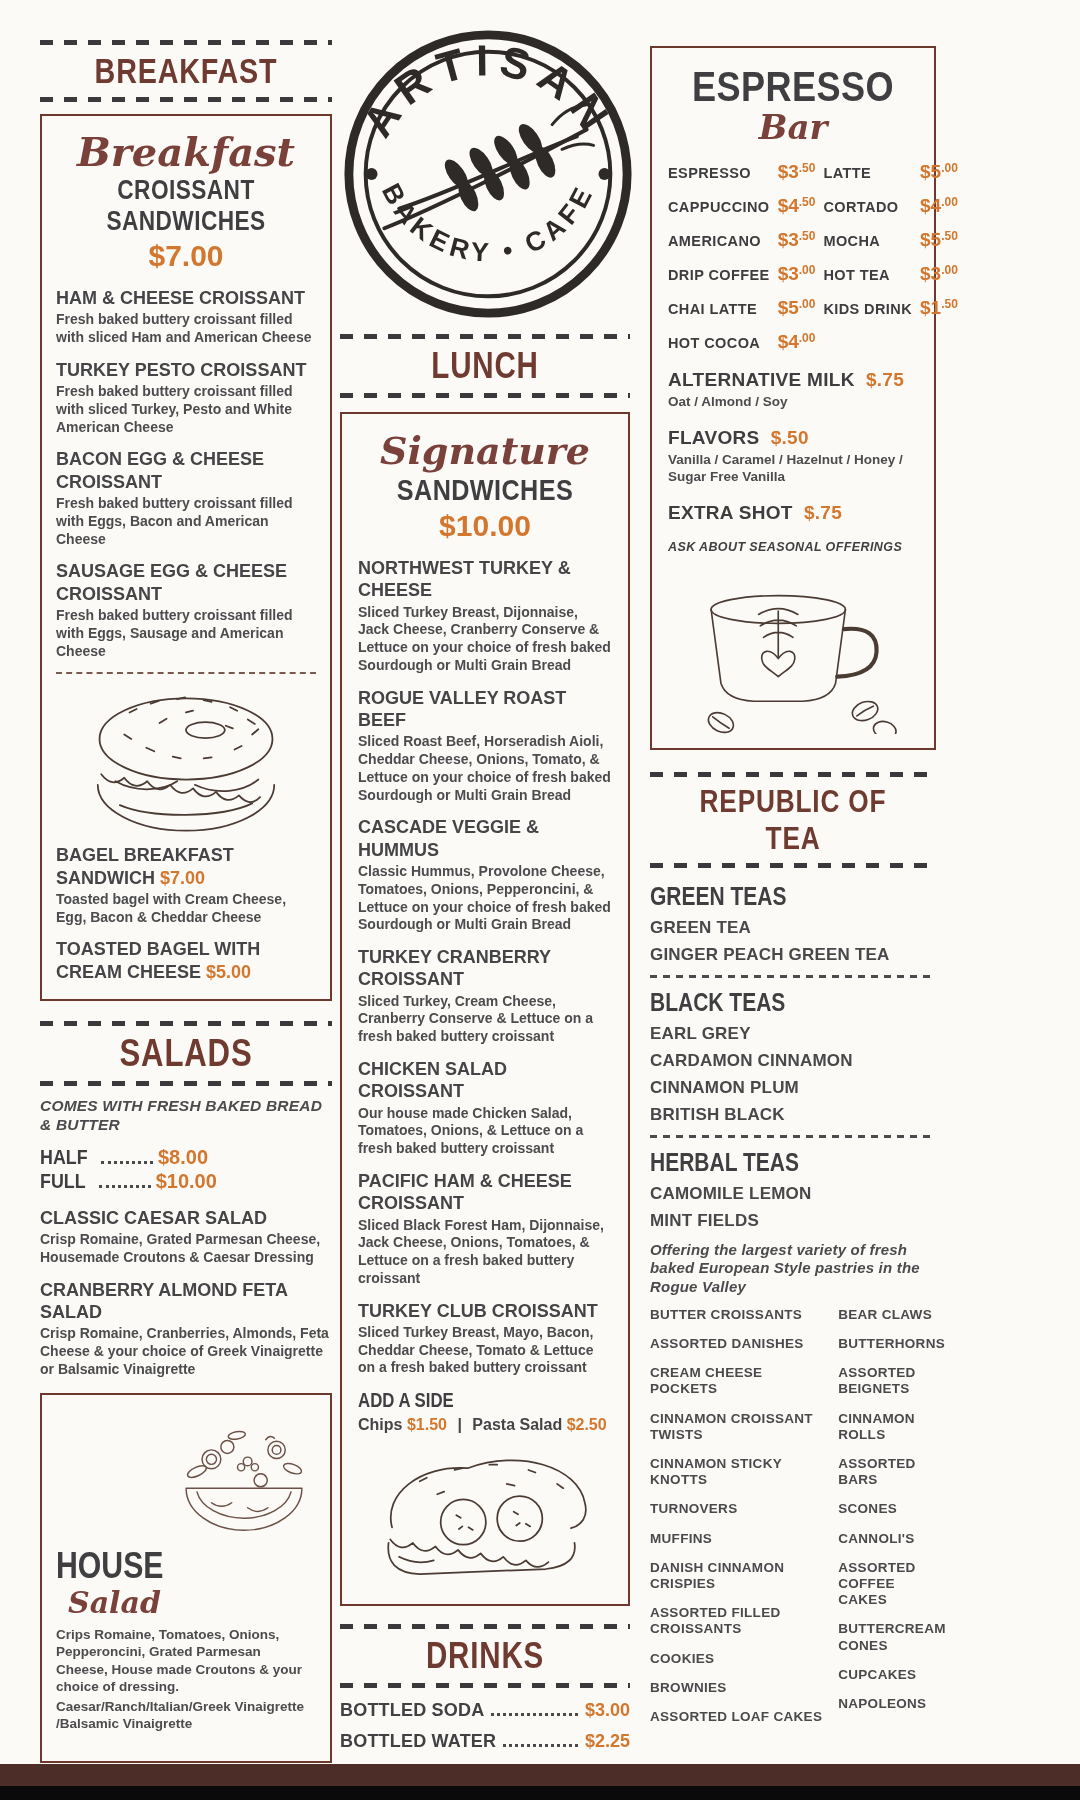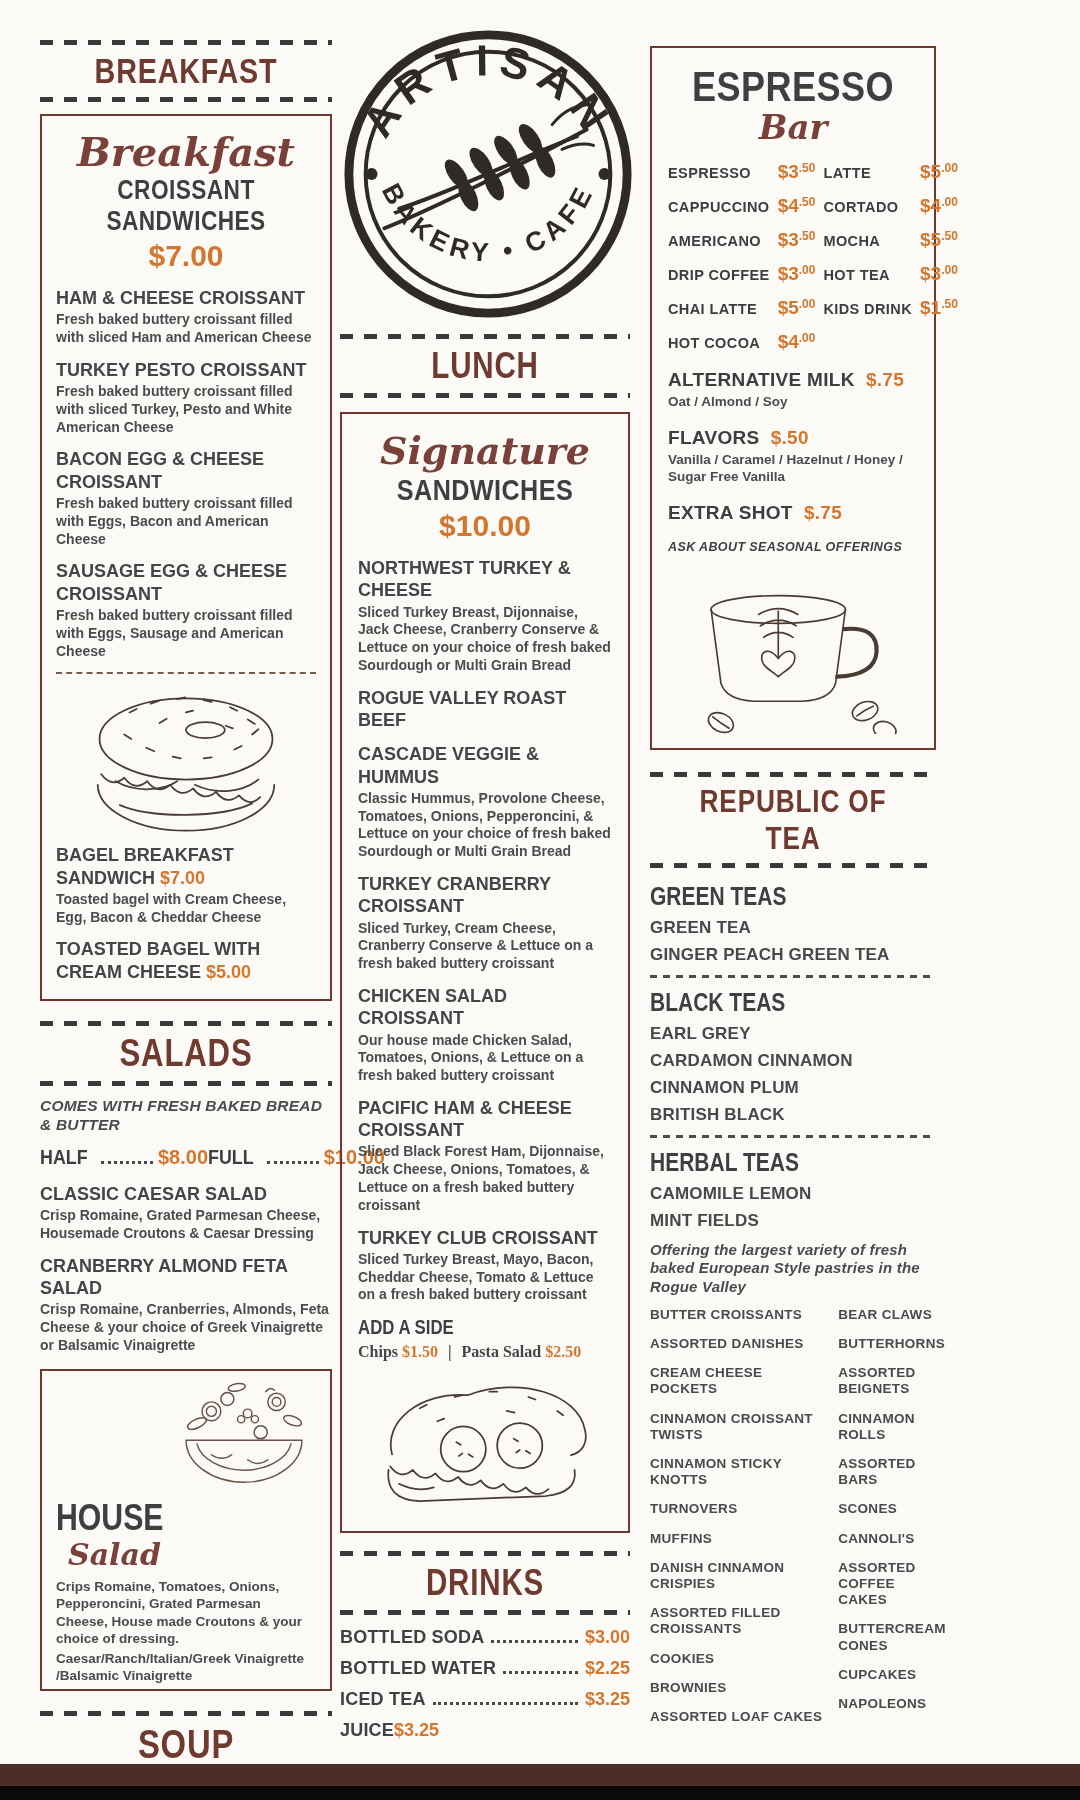--- a/index.html
+++ b/index.html
@@ -31,21 +31,21 @@
   .card-sub { text-align:center; font-size:27px; letter-spacing:.5px; }
   .card-price { text-align:center; font-size:30px; font-weight:800; color:#d3772e; margin-top:2px; }
 
   .mitem { margin-bottom:12px; }
   .iname { font-size:18px; font-weight:700; color:#454547; line-height:1.24; }
   .idesc { font-size:14px; font-weight:700; color:#4c4c4e; line-height:1.27; margin-top:2px; }
   .price { color:#d3772e; }
 
   .note { font-style:italic; font-weight:700; color:#4b4b4d; font-size:15.5px; line-height:1.25; letter-spacing:.2px; }
 
-  .sizerow { display:flex; justify-content:space-between; align-items:baseline; margin:10px 0 4px; }
+  .sizerow { display:flex; justify-content:space-between; align-items:baseline; margin:10px 0 4px;flex-direction:column; }
   .szpair { display:flex; align-items:baseline; }
   .szlabel { font-size:21px; font-weight:700; color:#3e3e40; transform:scaleX(.85); transform-origin:left center; }
   .szdots { width:52px; border-bottom:3px dotted #4a4a4c; margin:0 5px 5px; }
   .szprice { font-size:20px; font-weight:700; color:#d3772e; }
 
   .drow { display:flex; align-items:baseline; margin-bottom:10px; }
   .dname { font-size:18px; font-weight:700; color:#414143; letter-spacing:.2px; }
   .dlead { flex:1; border-bottom:3px dotted #4a4a4c; margin:0 7px 5px; }
   .dprice { font-size:18px; font-weight:700; color:#d3772e; }
 
@@ -60,28 +60,28 @@
   .seasonal { font-size:12.5px; font-weight:700; font-style:italic; color:#3f3f41; letter-spacing:.4px; margin-top:16px; }
 
   .tea-h { font-size:25px; margin:14px 0 6px; }
   .tea-item { font-size:17px; font-weight:700; color:#48484a; margin:7px 0; letter-spacing:.2px; }
 
   .pcols { display:flex; gap:16px; margin-top:10px; }
   .pcol { flex:1; }
   .pitem { font-size:13.5px; font-weight:700; color:#4a4a4c; letter-spacing:.3px; margin-bottom:13px; line-height:1.2; }
   .nowrap { white-space:nowrap; }
 
-  .house-card { position:relative; padding:4px 14px; margin-top:14px; }
+  .house-card { position:relative; padding:28px 14px; margin-top:14px; }
   .house-title { font-size:36px; }
   .house-script { font-size:30px; margin:-2px 12px 6px; }
   .house-desc { font-size:13.5px; font-weight:700; color:#4c4c4e; line-height:1.3; }
   .house-img { float:right; width:152px; margin:-4px -4px 2px 4px; }
 
   .addside-title { font-size:20px; margin:4px 0 2px; }
-  .addside-line { font-size:16px; font-weight:700; color:#454547; margin-top:4px;font-family:Liberation Serif, serif; }
+  .addside-line { font-size:16px; font-weight:700; color:#454547; margin-top:4px; }
 
   #footer-bar   { position:absolute; left:0; top:1764px; width:1080px; height:22px; background:#4c2d27; }
   #footer-black { position:absolute; left:0; top:1786px; width:1080px; height:14px; background:#0a0a0a; }
 
   svg { display:block; }
   .illus { stroke:#4a3b33; fill:none; stroke-width:2; stroke-linecap:round; stroke-linejoin:round; }
 </style>
 </head>
 <body>
 
@@ -251,20 +251,21 @@
     <div class="slab card-sub" style="font-size:30px;">SANDWICHES</div>
     <div class="card-price">$10.00</div>
 
     <div style="margin-top:14px;">
       <div class="mitem">
         <div class="iname">NORTHWEST TURKEY &amp; CHEESE</div>
         <div class="idesc">Sliced Turkey Breast, Dijonnaise, Jack Cheese, Cranberry Conserve &amp; Lettuce on your choice of fresh baked Sourdough or Multi Grain Bread</div>
       </div>
       <div class="mitem">
         <div class="iname">ROGUE VALLEY ROAST BEEF</div>
+        <div class="idesc">Sliced Roast Beef, Horseradish Aioli, Cheddar Cheese, Onions, Tomato, &amp; Lettuce on your choice of fresh baked Sourdough or Multi Grain Bread</div>
       </div>
       <div class="mitem">
         <div class="iname">CASCADE VEGGIE &amp; HUMMUS</div>
         <div class="idesc">Classic Hummus, Provolone Cheese, Tomatoes, Onions, Pepperoncini, &amp; Lettuce on your choice of fresh baked Sourdough or Multi Grain Bread</div>
       </div>
       <div class="mitem">
         <div class="iname">TURKEY CRANBERRY CROISSANT</div>
         <div class="idesc">Sliced Turkey, Cream Cheese, Cranberry Conserve &amp; Lettuce on a fresh baked buttery croissant</div>
       </div>
       <div class="mitem">

